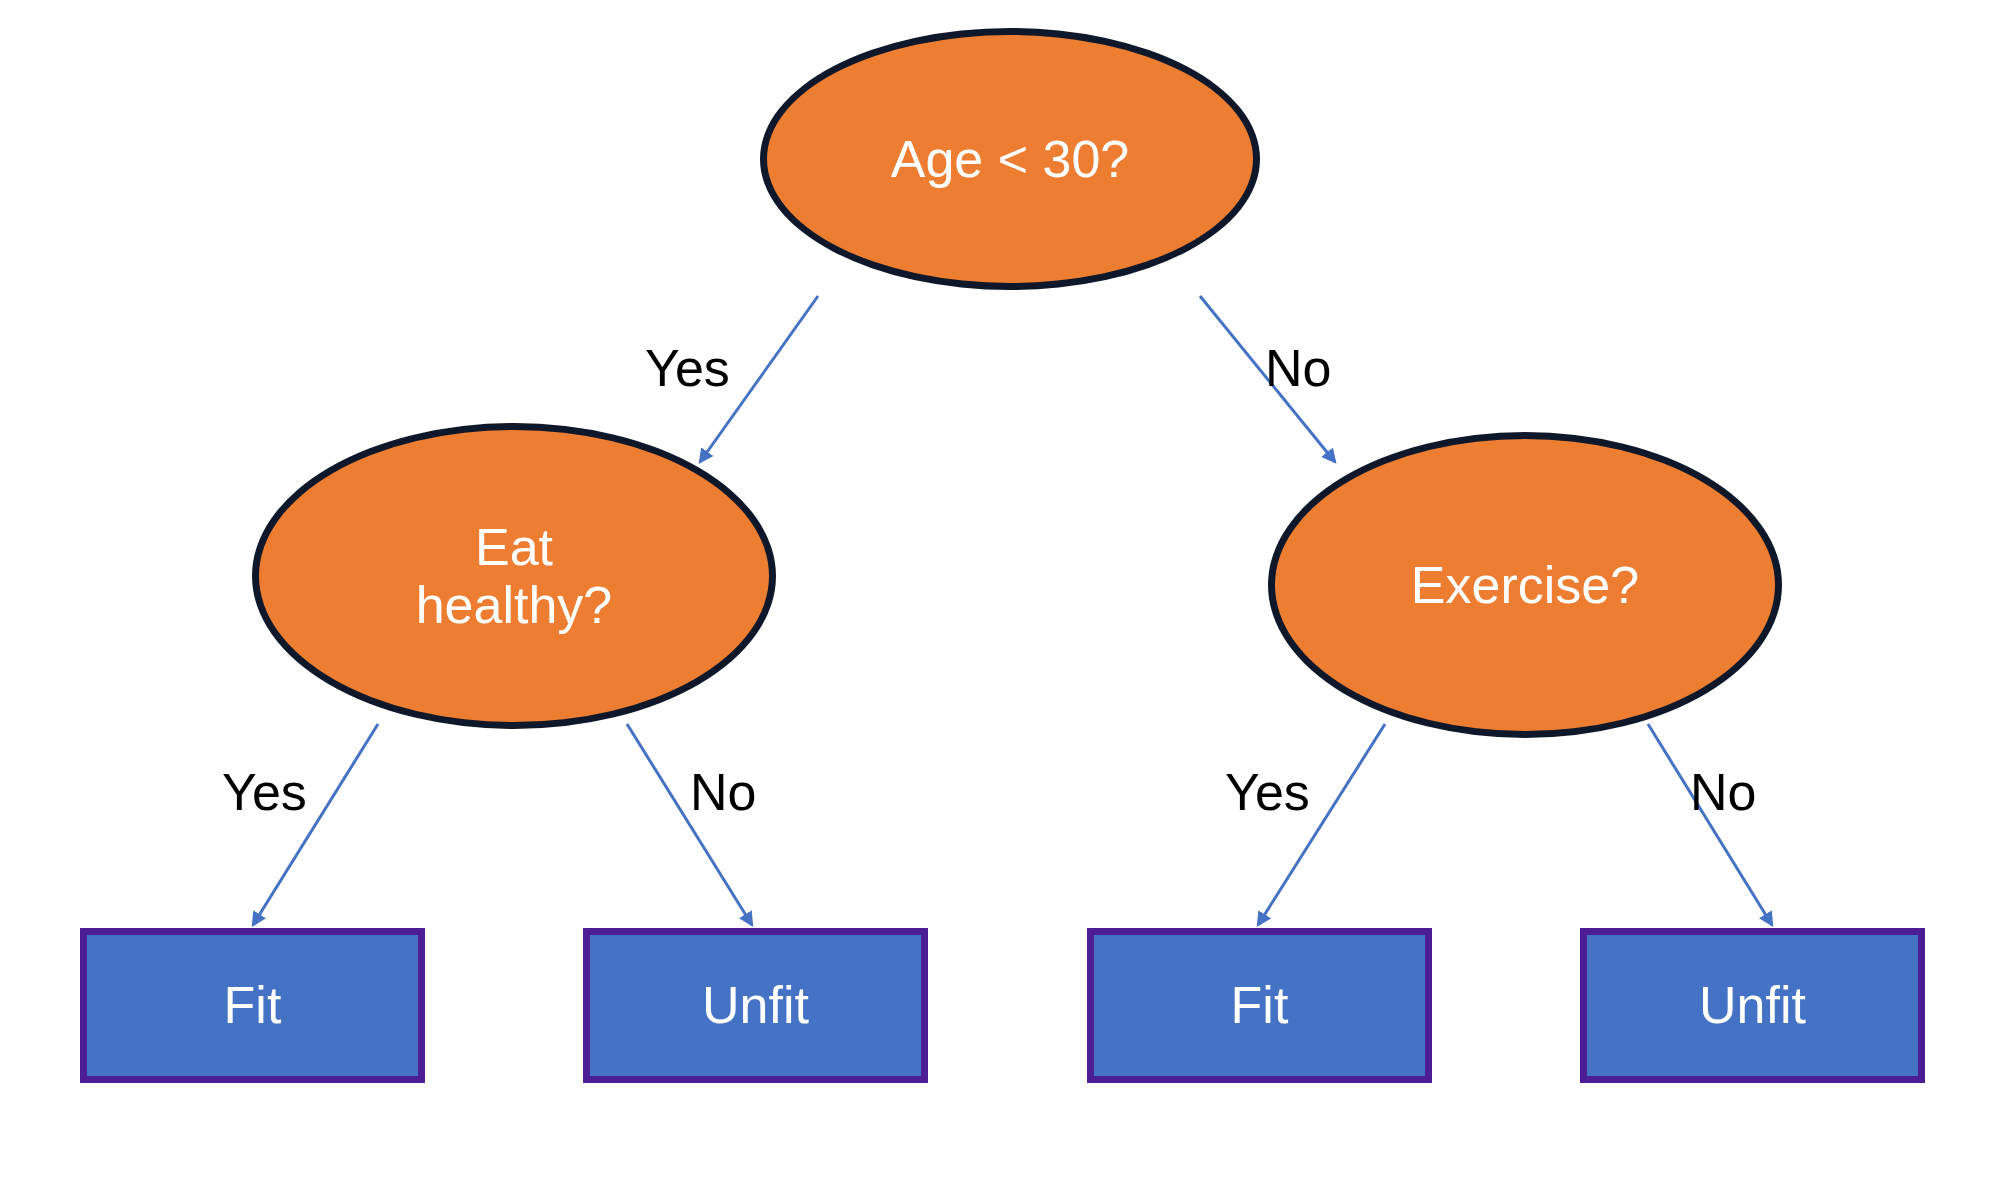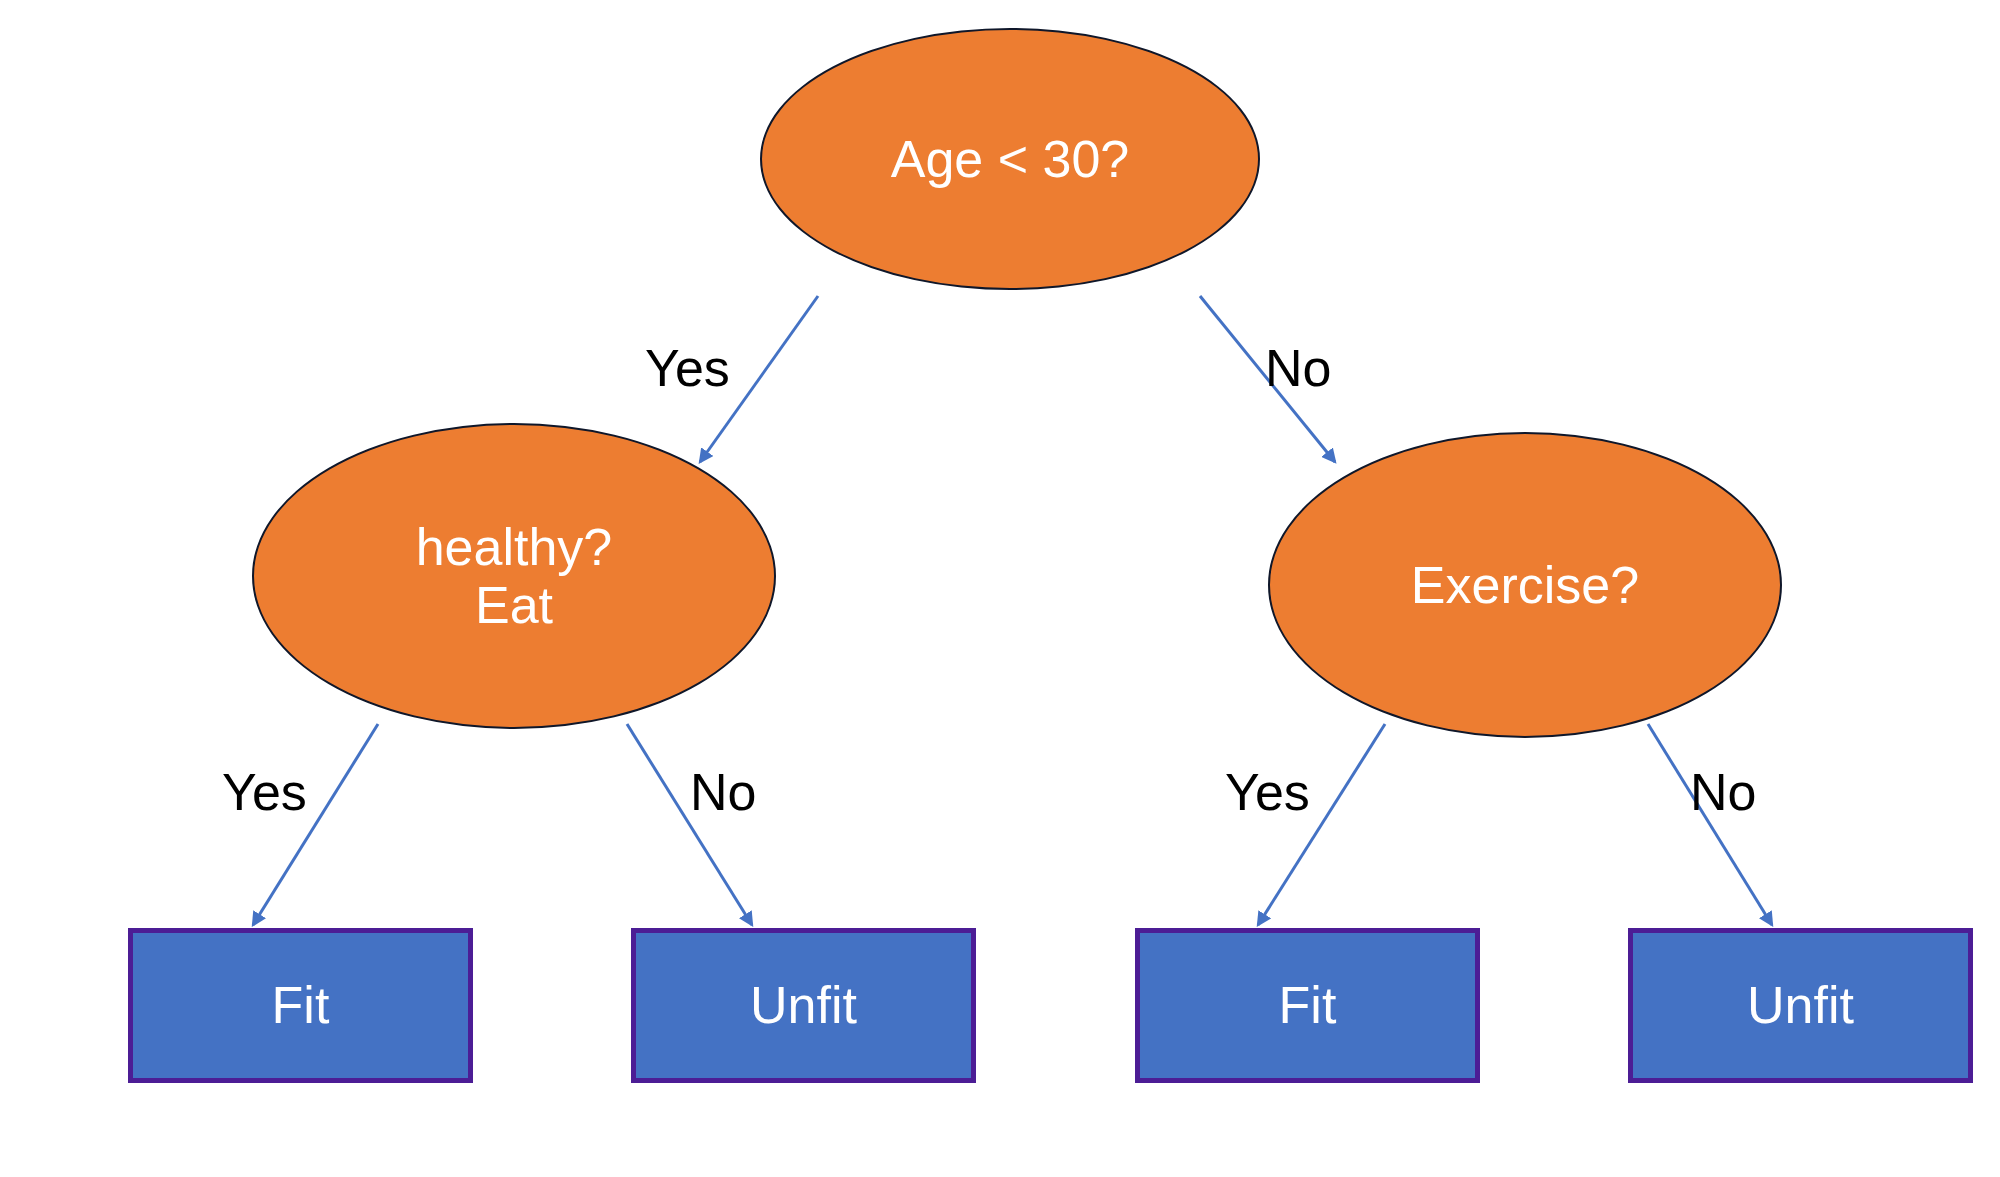--- a/index.html
+++ b/index.html
@@ -31,28 +31,27 @@
     display: flex;
     align-items: center;
     justify-content: center;
     text-align: center;
     color: #ffffff;
     line-height: 1.12;
   }
   .node.ellipse {
     border-radius: 50%;
     background: #ED7D31;
-    border: 2px solid #0f172a;
+    border: 7px solid #0f172a;
     font-size: 52px;
   }
   .node.leaf {
     background: #4472C4;
-    border: 5px solid #4c1d95;
+    border: 7px solid #4c1d95;
     font-size: 52px;
-    margin-left: 48px;
   }
   .node .label-lines {
     width: 100%;
     padding: 0 18px;
     box-sizing: border-box;
   }
   .node .line {
     display: block;
   }
   .edge-label {
@@ -85,22 +84,22 @@
   </svg>
 
   <div id="nodes-layer">
       <div class="node ellipse" style="left: 760px; top: 28px; width: 500px; height: 262px;">
         <div class="label-lines">
           <span class="line">Age &lt; 30?</span>
         </div>
       </div>
       <div class="node ellipse" style="left: 252px; top: 423px; width: 524px; height: 306px;">
         <div class="label-lines">
+          <span class="line">Eat</span>
           <span class="line">healthy?</span>
-          <span class="line">Eat</span>
         </div>
       </div>
       <div class="node ellipse" style="left: 1268px; top: 432px; width: 514px; height: 306px;">
         <div class="label-lines">
           <span class="line">Exercise?</span>
         </div>
       </div>
       <div class="node leaf" style="left: 80px; top: 928px; width: 345px; height: 155px;">
         <div class="label-lines">
           <span class="line">Fit</span>

